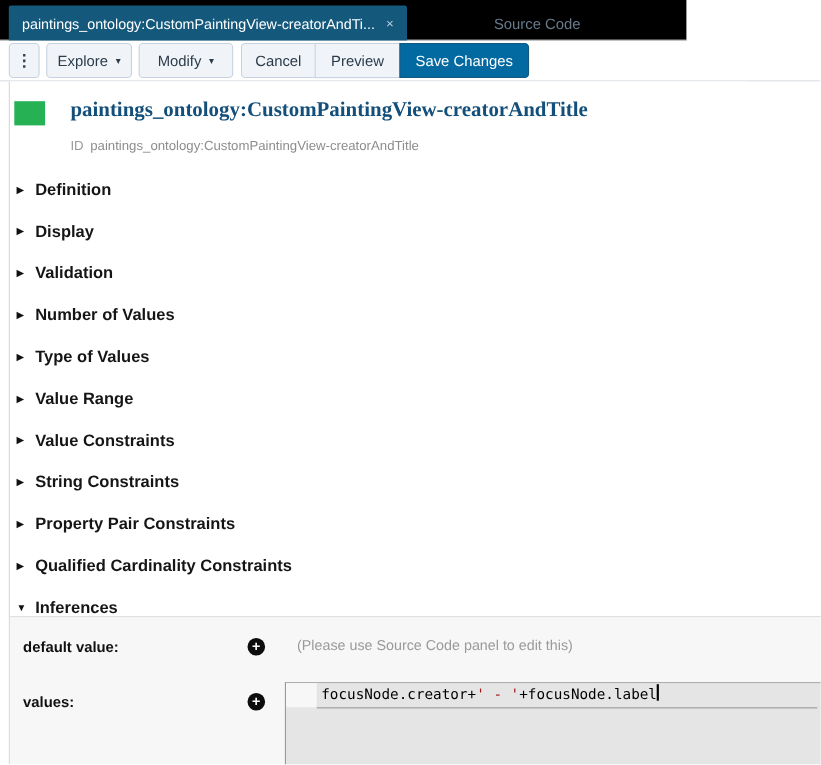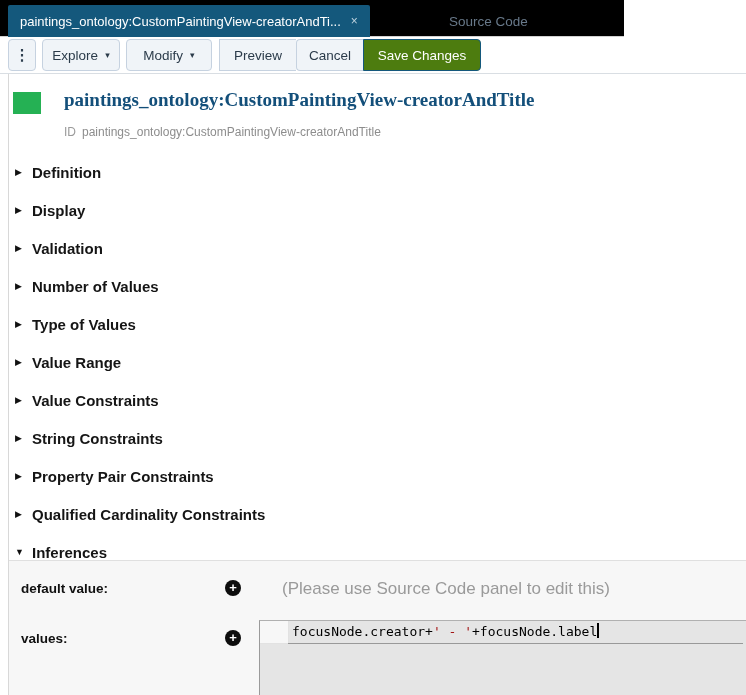--- a/index.html
+++ b/index.html
@@ -44,21 +44,21 @@
   .caret{font-size:9px;margin-left:7px;color:#2b3b4a;}
   .btn-group{display:flex;margin-left:1px;}
   .grp-light{
     height:32px;box-sizing:border-box;border:1px solid #c6d2e0;background:#f0f4f8;
     color:#2b3b4a;font-size:13.5px;display:flex;align-items:center;justify-content:center;
     cursor:pointer;
   }
   .grp-cancel{width:67px;border-radius:4px 0 0 4px;border-right:none;}
   .grp-preview{width:77px;border-left:1px solid #c6d2e0;border-right:none;}
   .grp-save{
-    height:32px;box-sizing:border-box;background:#4d7c0f;color:#ffffff;
+    height:32px;box-sizing:border-box;background:#0369a1;color:#ffffff;
     width:118px;font-size:13.5px;display:flex;align-items:center;justify-content:center;
     border-radius:0 4px 4px 0;border:1px solid #14587c;cursor:pointer;
   }
   
   .content{
     position:absolute;left:8px;top:74px;width:670px;height:621px;
     border-left:1px solid #d8d8d8;box-sizing:border-box;background:#ffffff;
   }
   .res-header{display:flex;padding:18px 0 0 4px;}
   .res-icon{width:28px;height:22px;background:#25b154;flex:0 0 auto;}
@@ -83,21 +83,21 @@
   }
   .inf-label{
     position:absolute;left:12px;font-size:13.5px;font-weight:bold;color:#111111;
   }
   .plusbtn{
     position:absolute;width:16px;height:16px;border-radius:50%;background:#0d0d0d;
     color:#ffffff;font-size:13px;font-weight:bold;line-height:15px;text-align:center;
     cursor:pointer;
   }
   .inf-note{
-    position:absolute;left:273px;top:18px;font-size:17px;color:#9a9a9a;
+    position:absolute;left:261px;top:18px;font-size:13px;color:#9a9a9a;
   }
   .editor{
     position:absolute;left:250px;top:59px;right:0;bottom:0;background:#e5e5e5;
     border-top:1px solid #b0b0b0;border-left:1px solid #9a9a9a;box-sizing:border-box;
     cursor:text;
   }
   .gutter{
     position:absolute;left:0;top:0;width:28px;height:22px;background:#f7f7f7;
     border-right:1px solid #e2e2e2;border-bottom:1px solid #e2e2e2;
   }
@@ -132,25 +132,25 @@
   </div>
   <div class="tbtn tbtn-explore">
     <span>Explore</span>
     <span class="caret">▾</span>
   </div>
   <div class="tbtn tbtn-modify">
     <span>Modify</span>
     <span class="caret">▾</span>
   </div>
   <div class="btn-group">
+    <div class="grp-light grp-cancel">
+      <span>Cancel</span>
+    </div>
     <div class="grp-light grp-preview">
       <span>Preview</span>
-    </div>
-    <div class="grp-light grp-cancel">
-      <span>Cancel</span>
     </div>
     <div class="grp-save">
       <span>Save Changes</span>
     </div>
   </div>
 </div>
 
 <div class="content">
 
   <div class="res-header">

